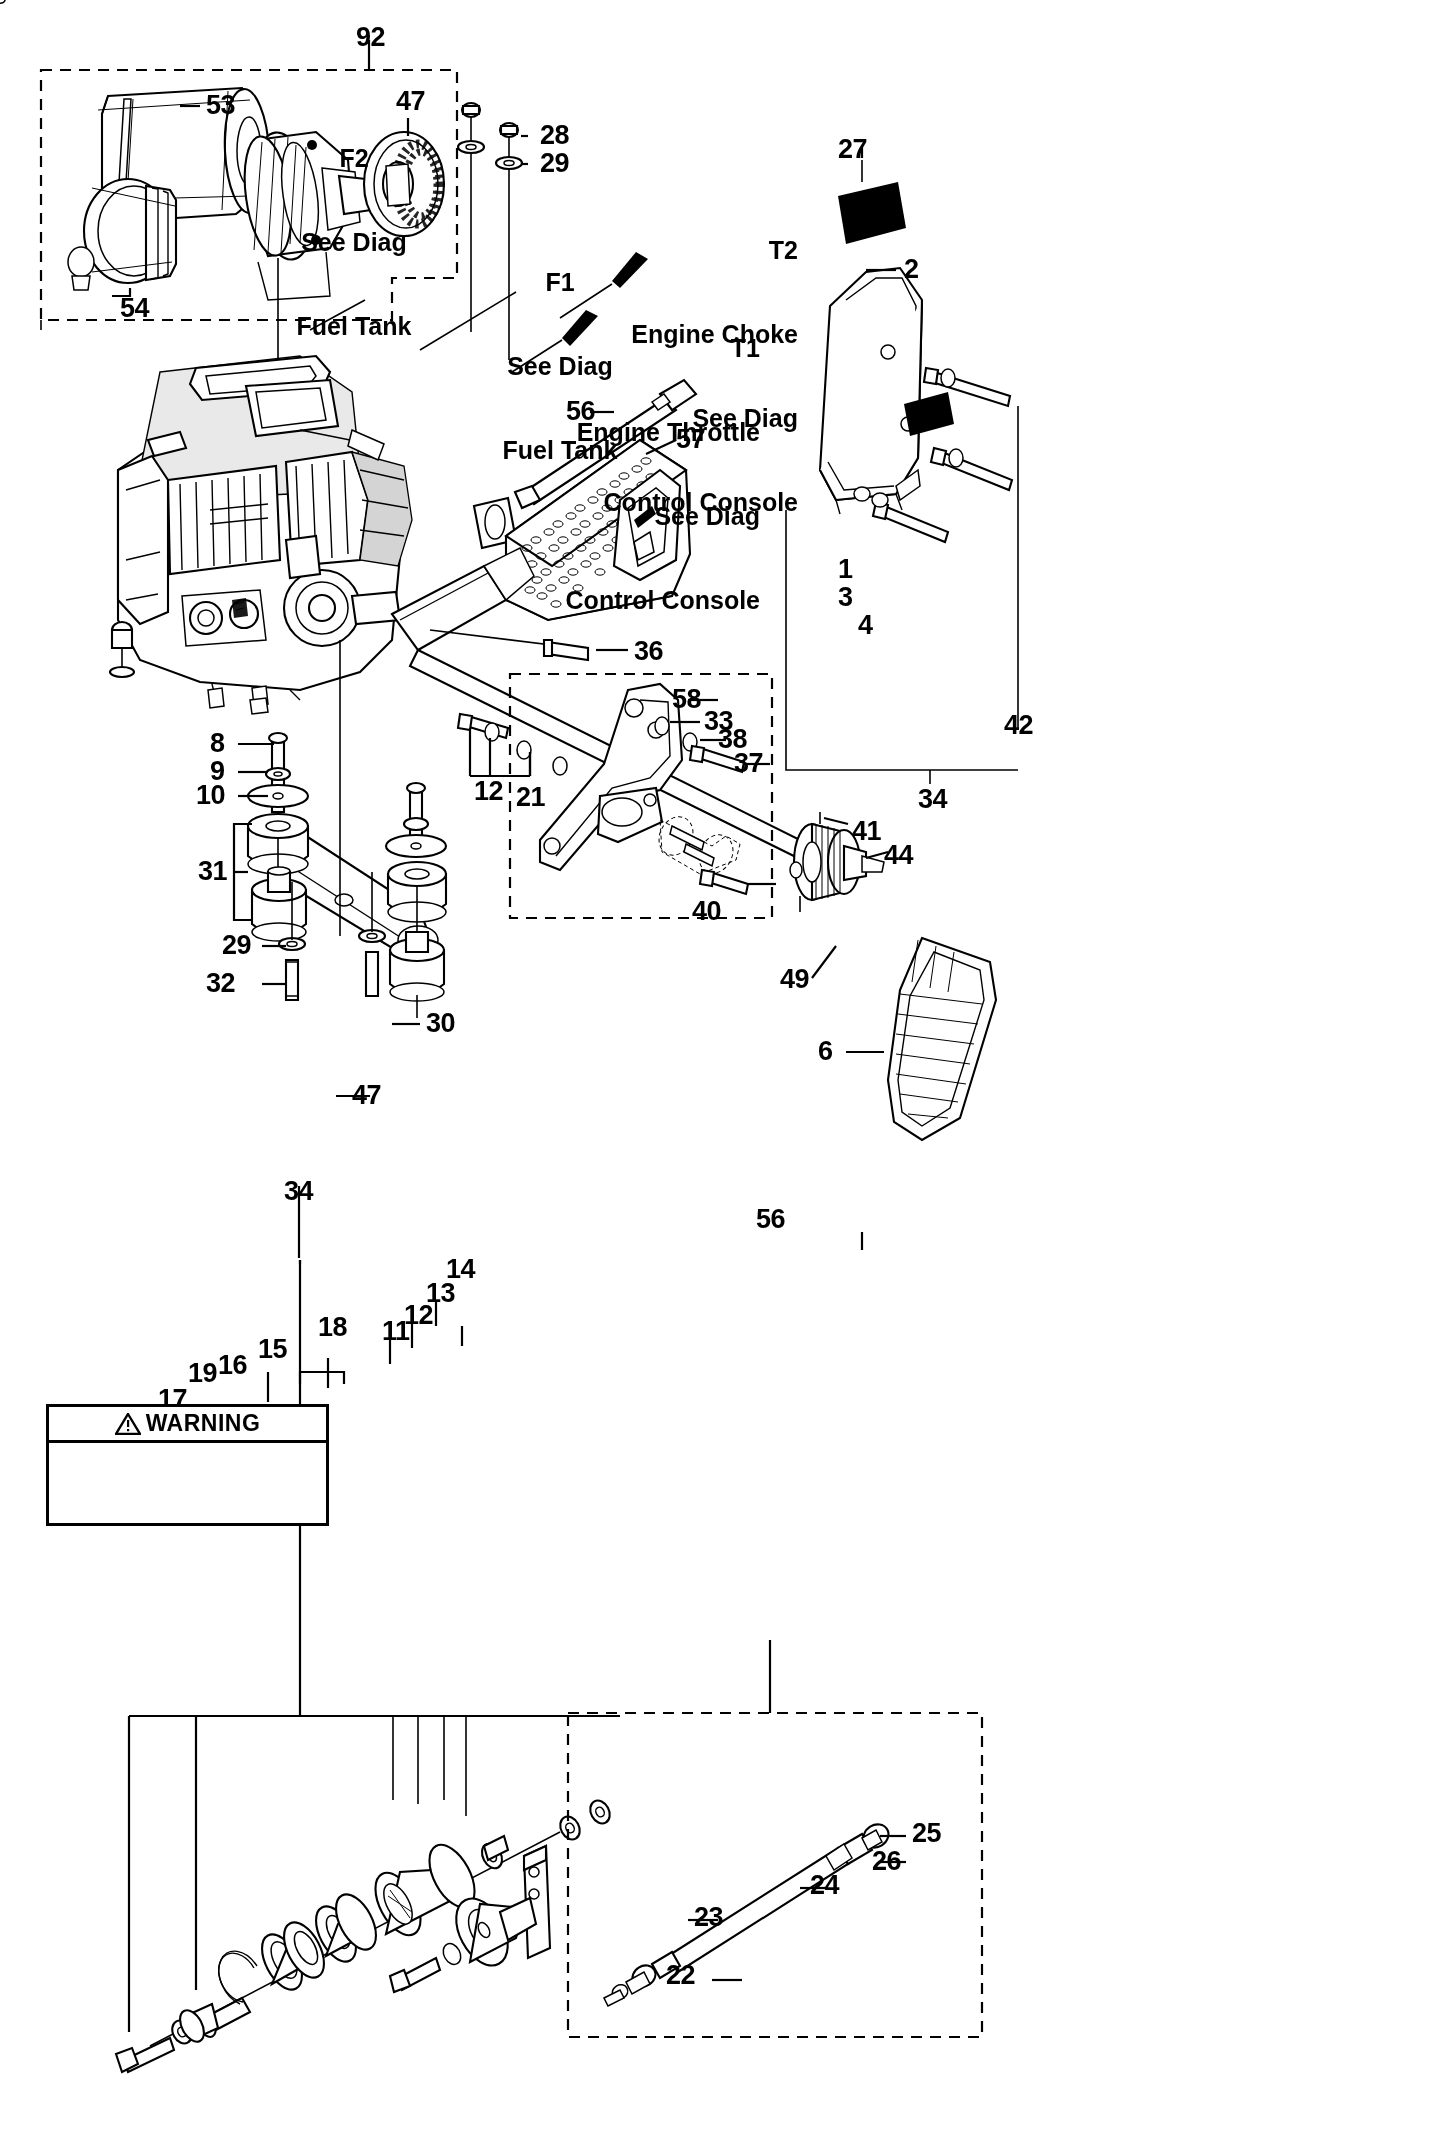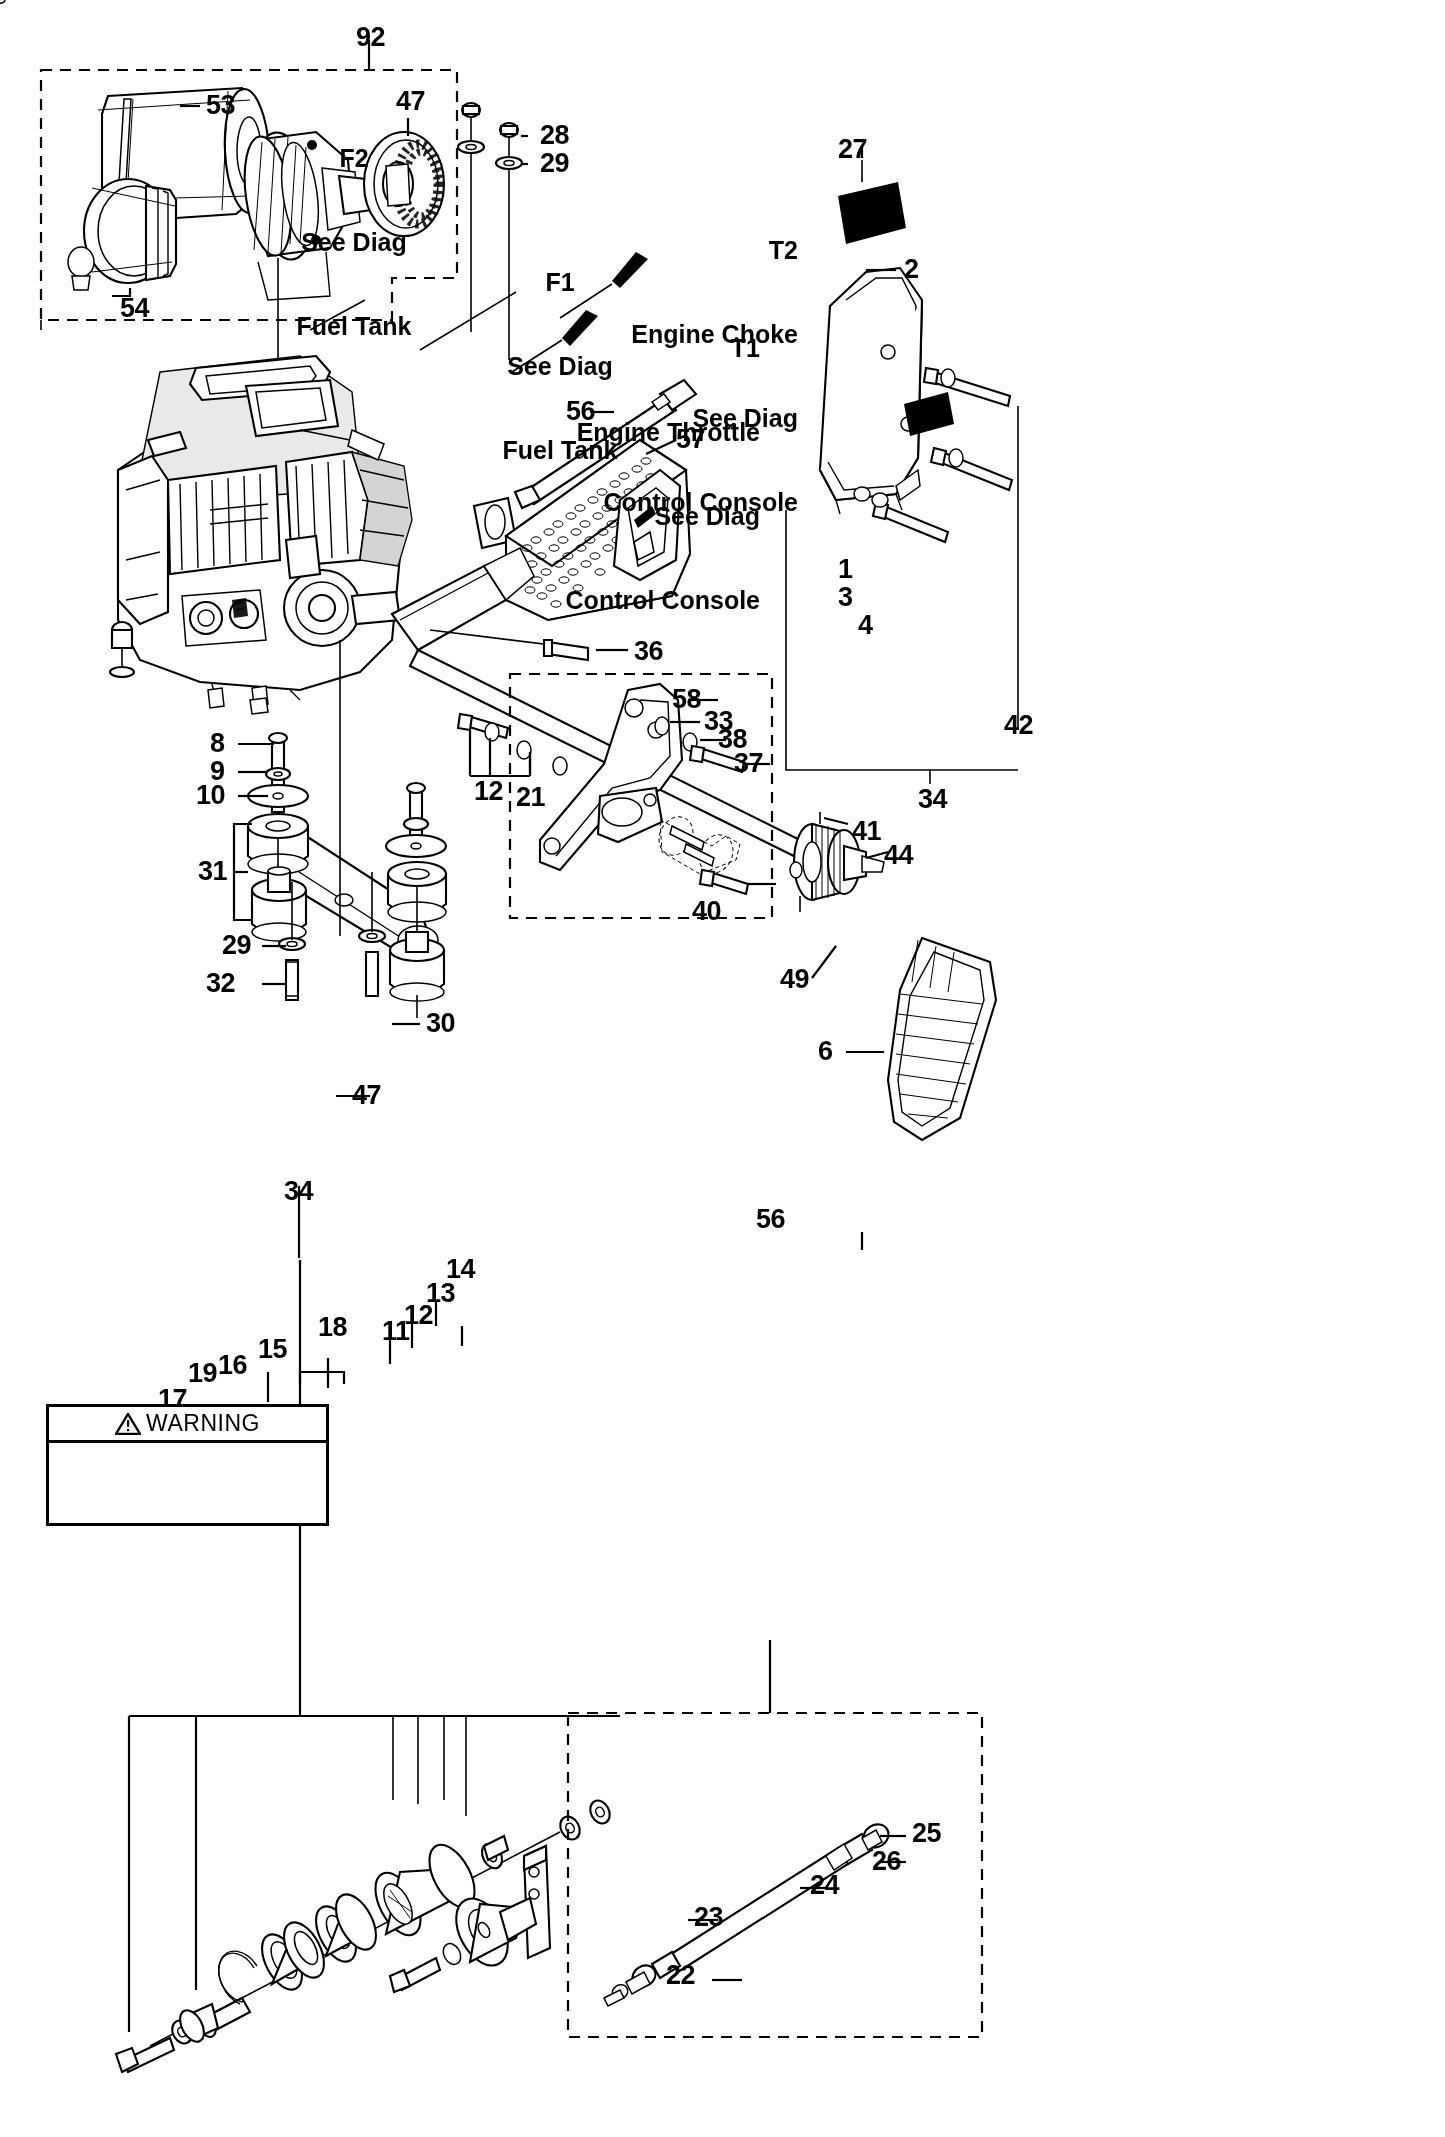--- a/index.html
+++ b/index.html
@@ -15,21 +15,21 @@
   .thin{fill:none;stroke:#000;stroke-width:1.4;}
   .thin2{fill:none;stroke:#000;stroke-width:1.0;}
   .blk{fill:#000;stroke:none;}
   .gry{fill:#e9e9e9;stroke:#000;stroke-width:1.4;}
   .gry2{fill:#d4d4d4;stroke:#000;stroke-width:1.3;}
   .lead{fill:none;stroke:#000;stroke-width:2.2;}
   .lead1{fill:none;stroke:#000;stroke-width:1.6;}
   
   #warn{position:absolute;left:46px;top:1404px;width:283px;height:122px;border:3px solid #000;background:#fff;box-sizing:border-box;}
   #warnbar{position:relative;height:33px;border-bottom:3px solid #000;display:flex;align-items:center;justify-content:center;gap:5px;}
-  #warnbar .wtxt{font-weight:normal;font-size:23px;letter-spacing:0.5px;text-align:right;}
+  #warnbar .wtxt{font-weight:bold;font-size:23px;letter-spacing:0.5px;text-align:right;}
   #warnbody{display:flex;padding:7px 6px 4px 10px;gap:10px;}
   #warnbody .wlines{font-size:11.5px;line-height:1.38;font-family:"Liberation Sans",sans-serif;color:#1a1a1a;}
   .tri-sm{width:26px;height:22px;}
 </style>
 </head>
 <body>
 
 <div id="sheet">
 
   <svg class="art" viewBox="0 0 1445 2137">

